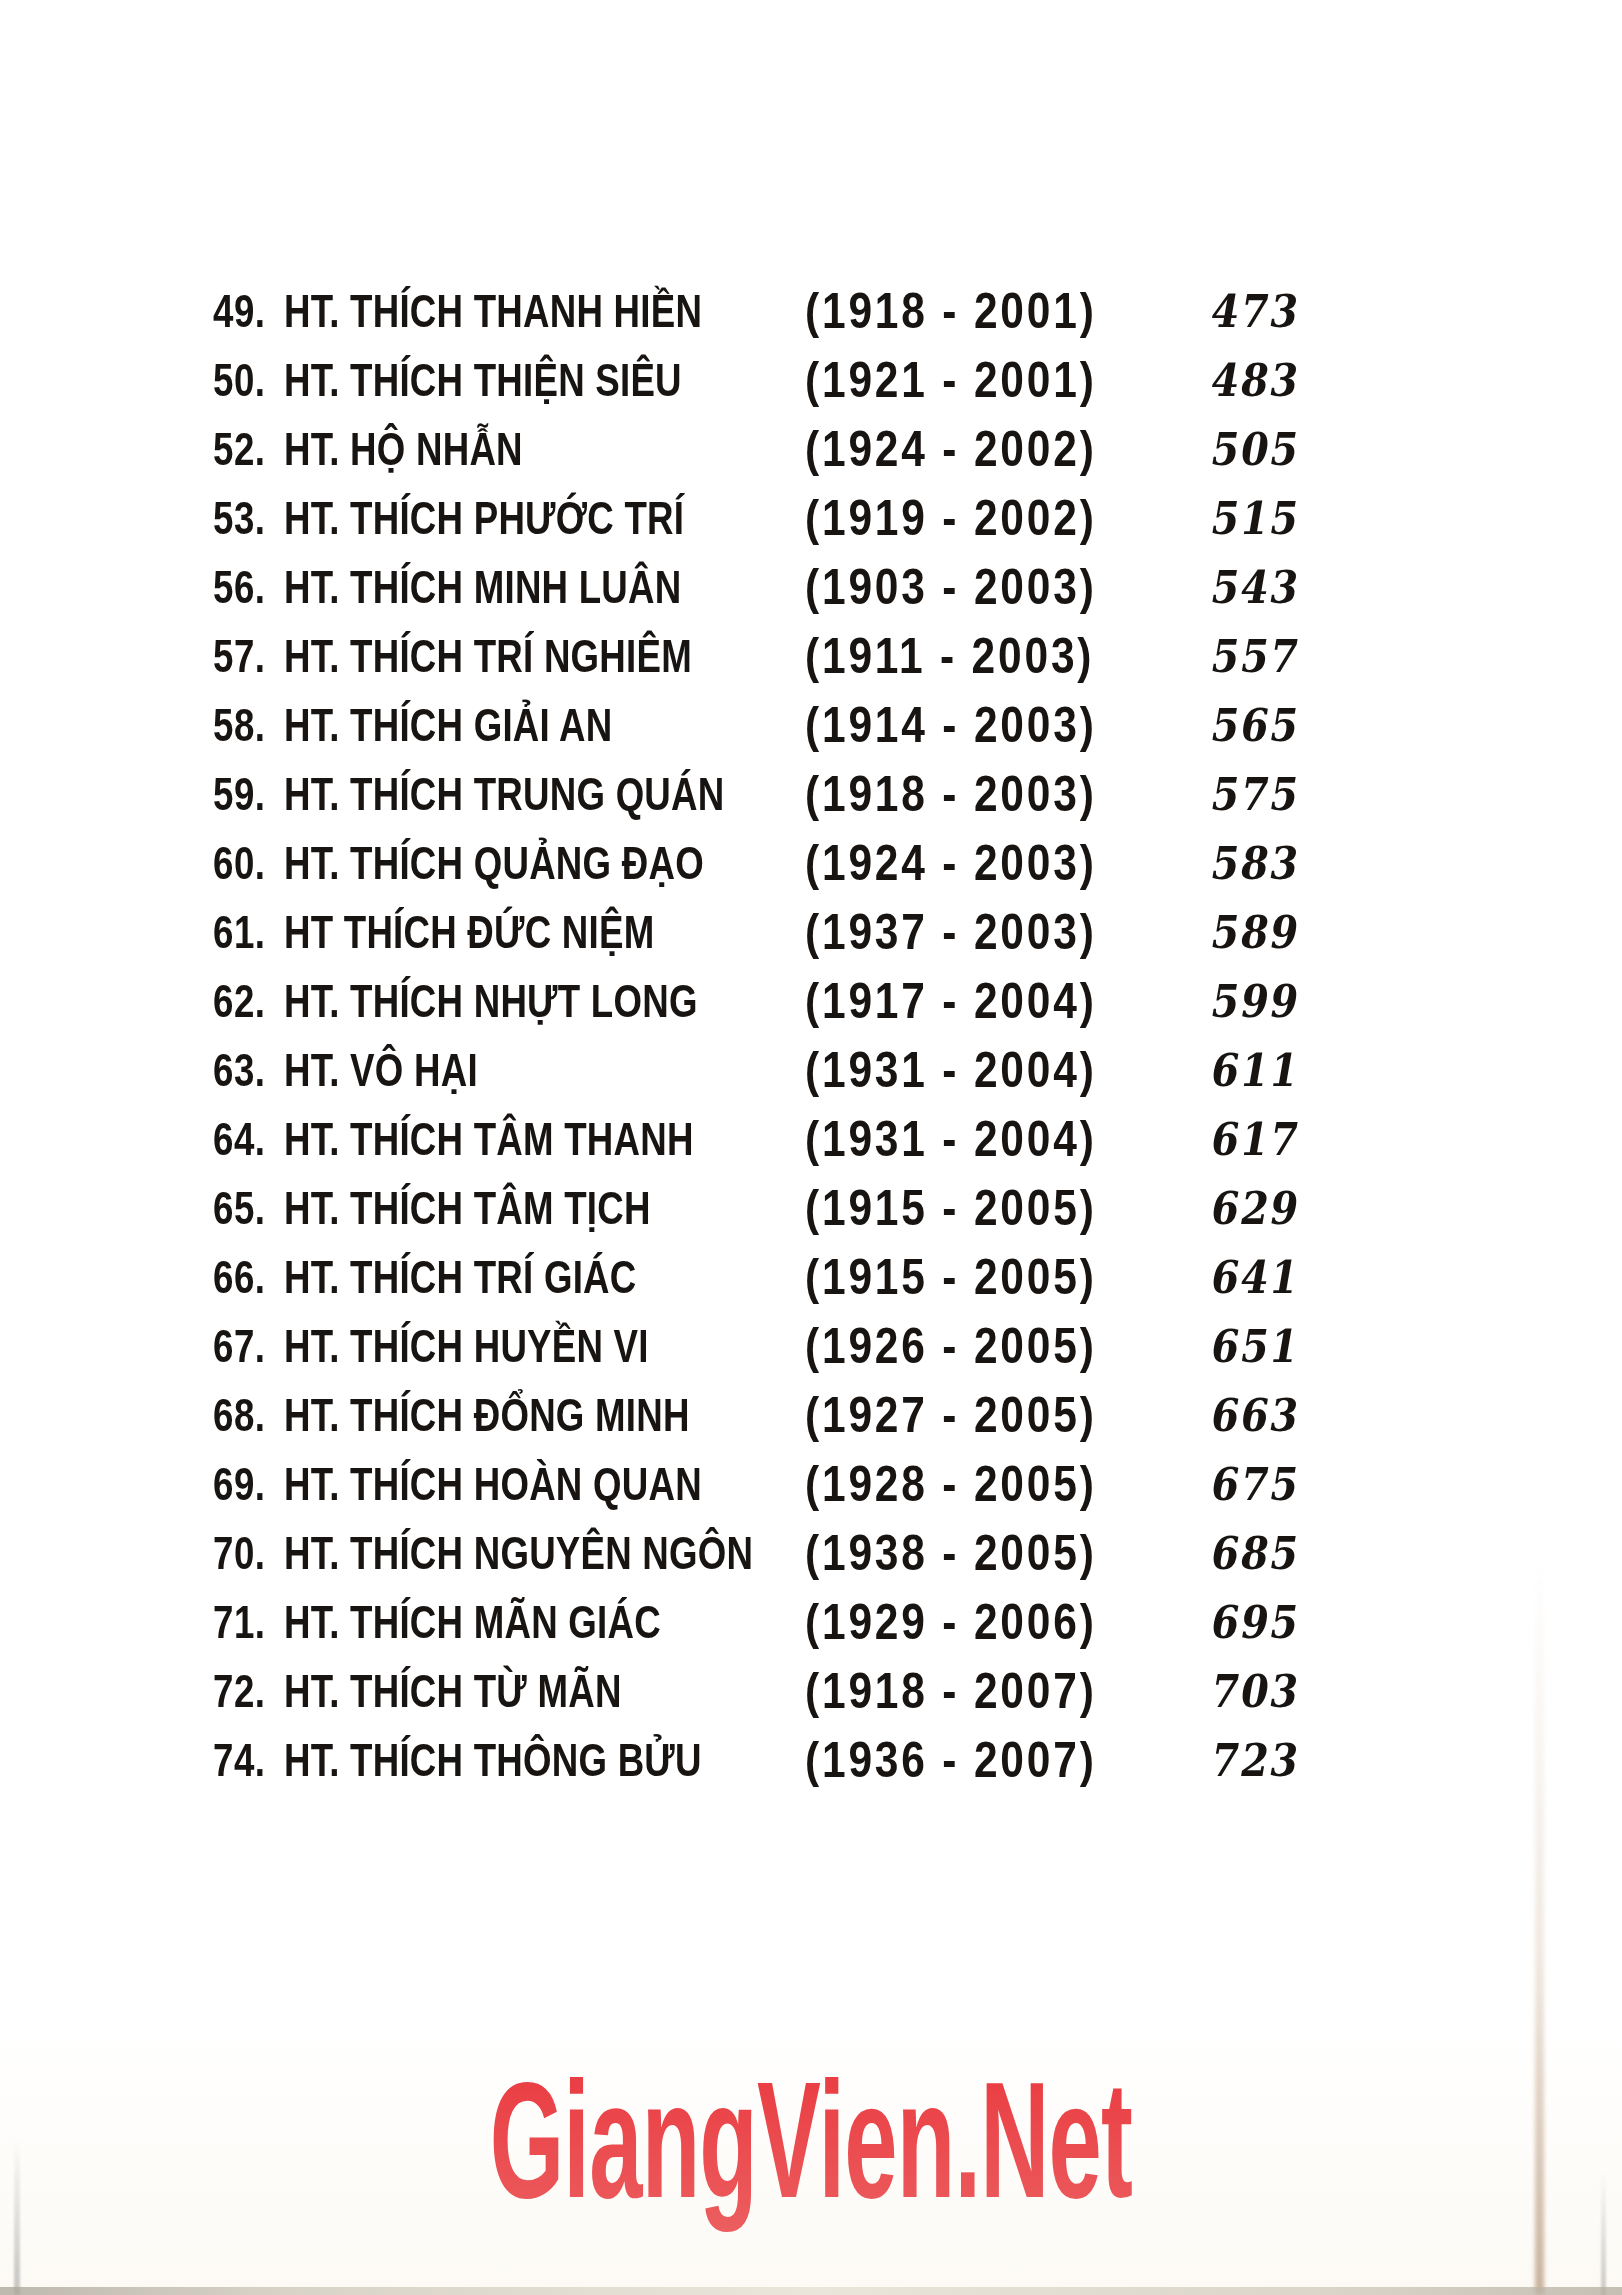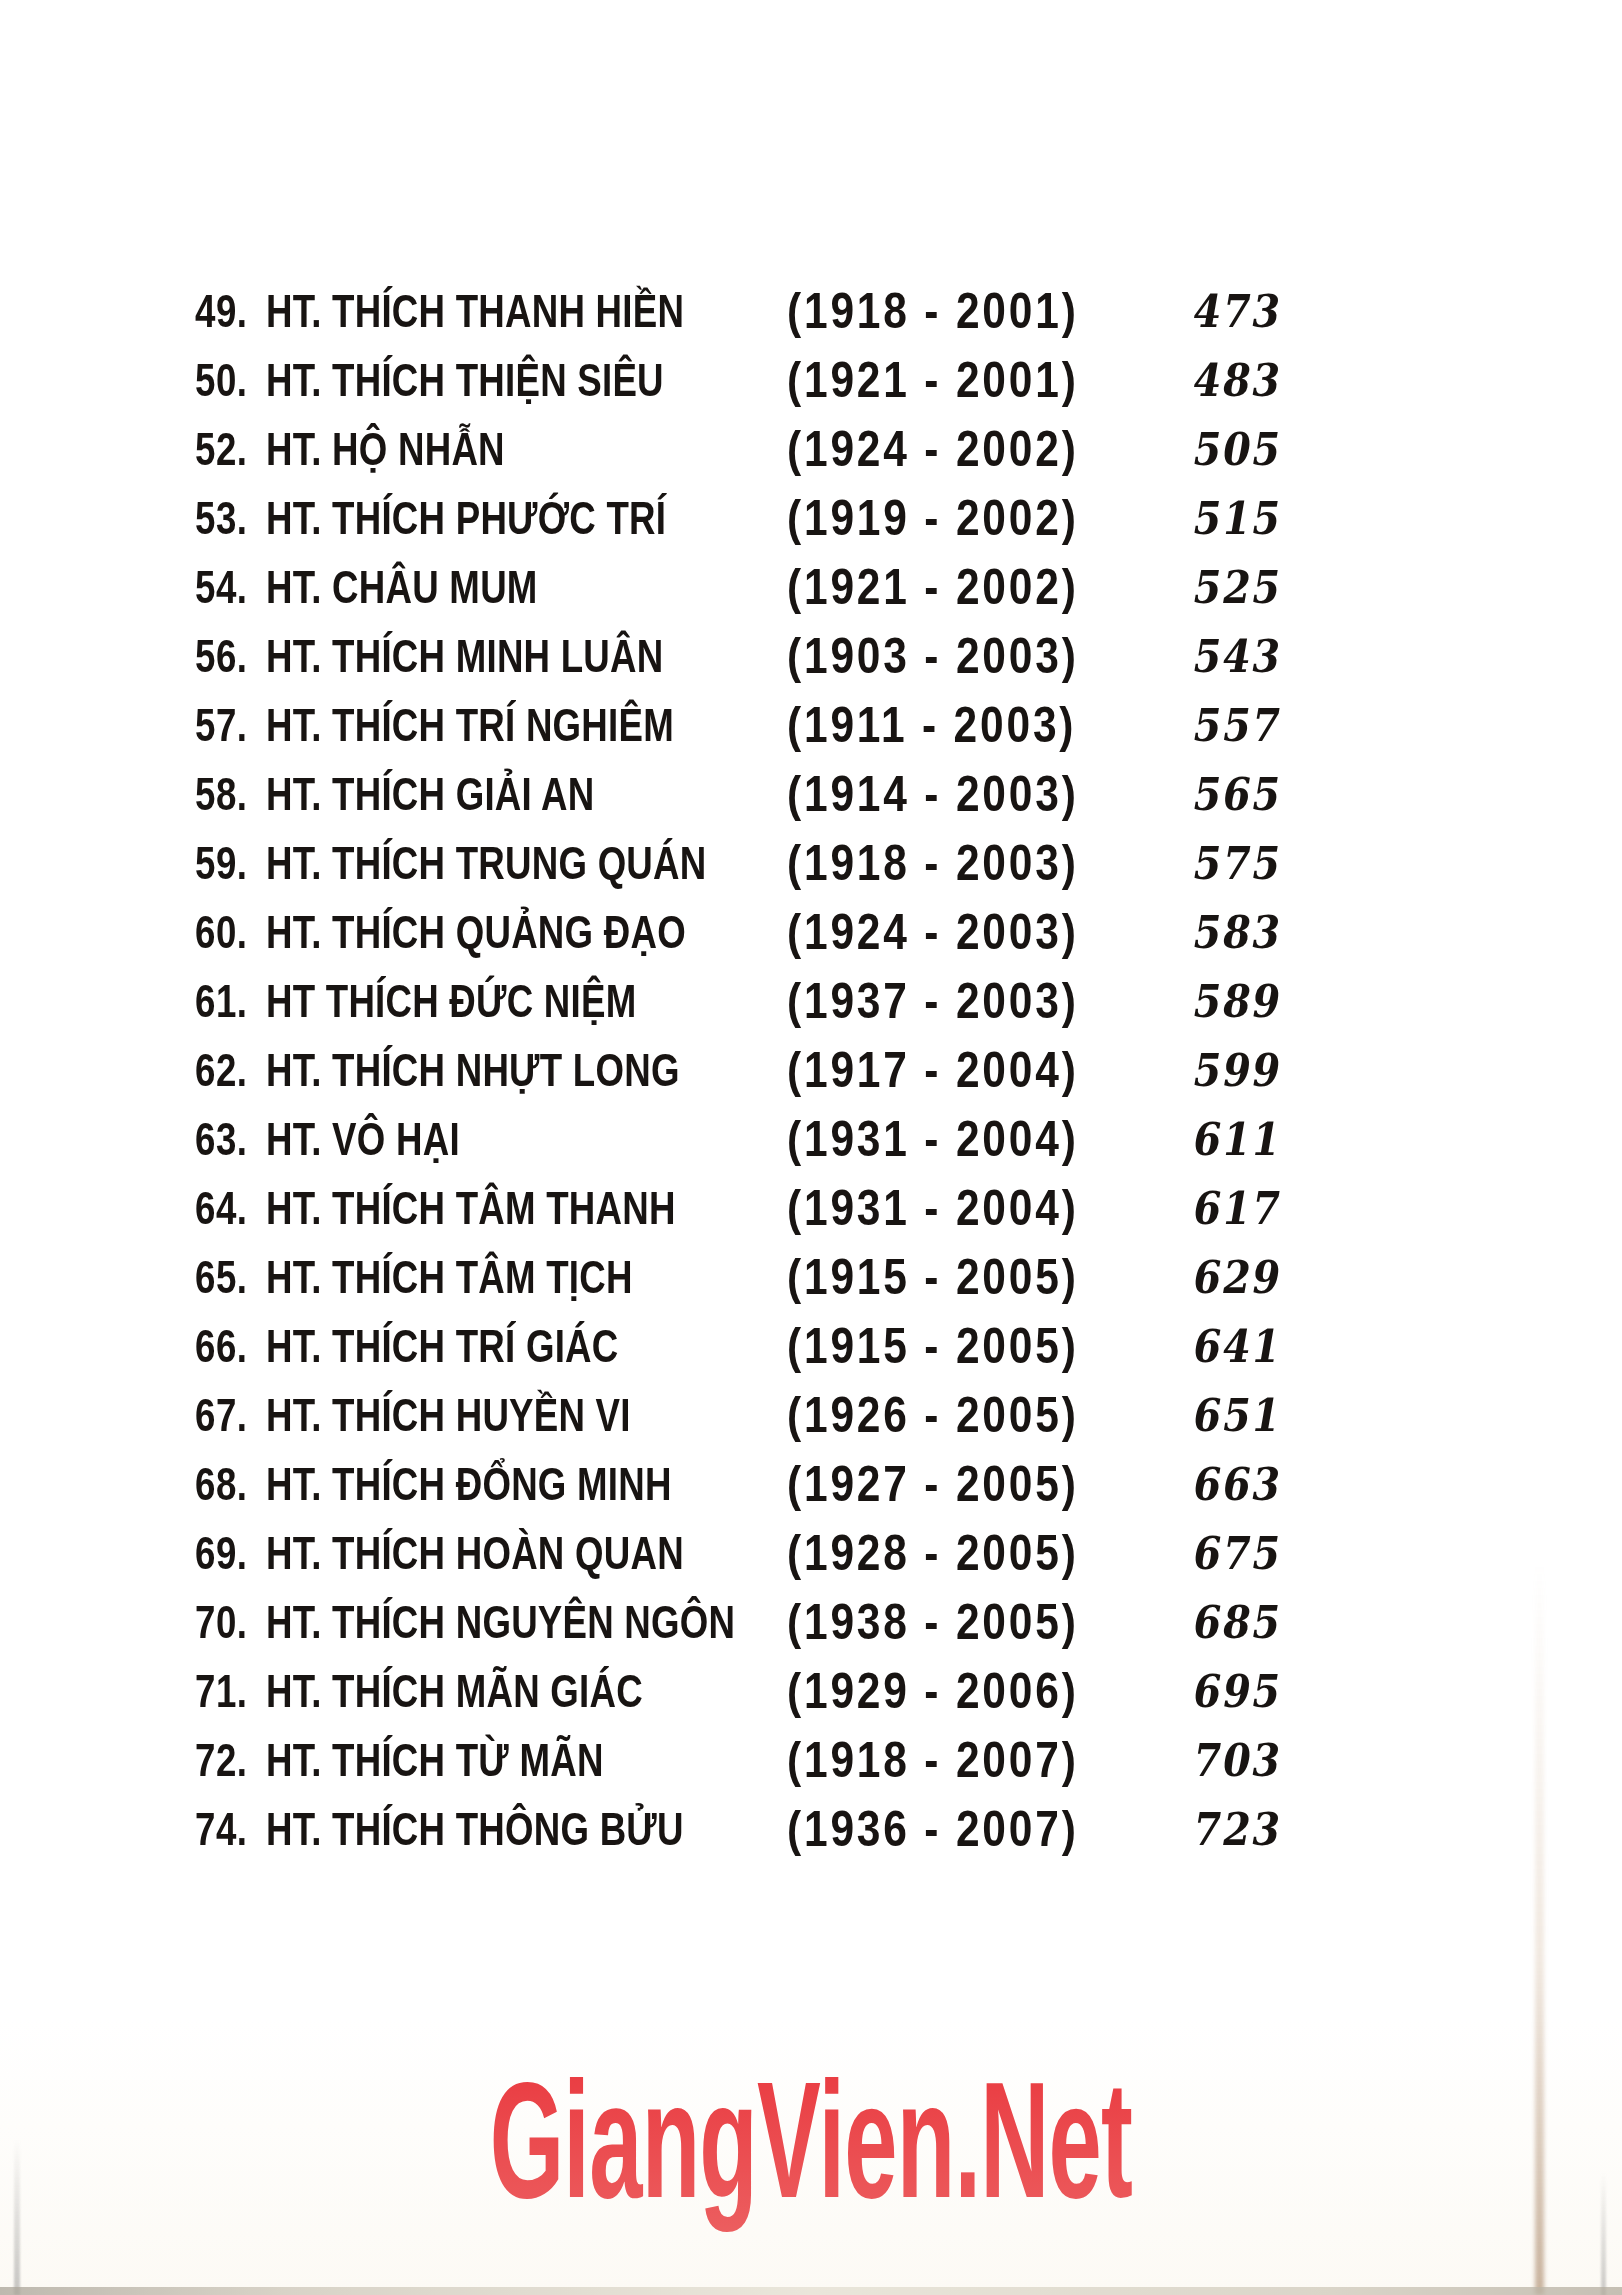--- a/index.html
+++ b/index.html
@@ -33,21 +33,21 @@
     filter:blur(1.3px);
   }
   .edge-bottom{
     position:absolute;left:0;right:0;bottom:0;height:8.5px;
     background:linear-gradient(to right,#aaa498 0%, #cdc7b9 18%, #e4e0d2 50%, #cfc9ba 82%, #b3ac9e 100%);
     opacity:.75;filter:blur(0.7px);
   }
 
   
   .toc{
-    position:absolute;left:195px;top:276px;width:1087px;
+    position:absolute;left:213px;top:276px;width:1087px;
   }
   .row{
     position:relative;height:69px;display:flex;align-items:center;
     white-space:nowrap;
   }
   .num{
     display:inline-block;
     font-weight:bold;font-size:47px;letter-spacing:0.7px;
     transform:scaleX(0.78);transform-origin:left center;
     margin-right:3.9px;
@@ -110,26 +110,20 @@
     <span class="pageno">505</span>
   </div>
 
   <div class="row">
     <span class="num">53.</span>
     <span class="name">HT. THÍCH PHƯỚC TRÍ</span>
     <span class="years">(1919 - 2002)</span>
     <span class="pageno">515</span>
   </div>
 
-  <div class="row">
-    <span class="num">54.</span>
-    <span class="name">HT. CHÂU MUM</span>
-    <span class="years">(1921 - 2002)</span>
-    <span class="pageno">525</span>
-  </div>
 
 
   <div class="row">
     <span class="num">56.</span>
     <span class="name">HT. THÍCH MINH LUÂN</span>
     <span class="years">(1903 - 2003)</span>
     <span class="pageno">543</span>
   </div>
 
   <div class="row">

